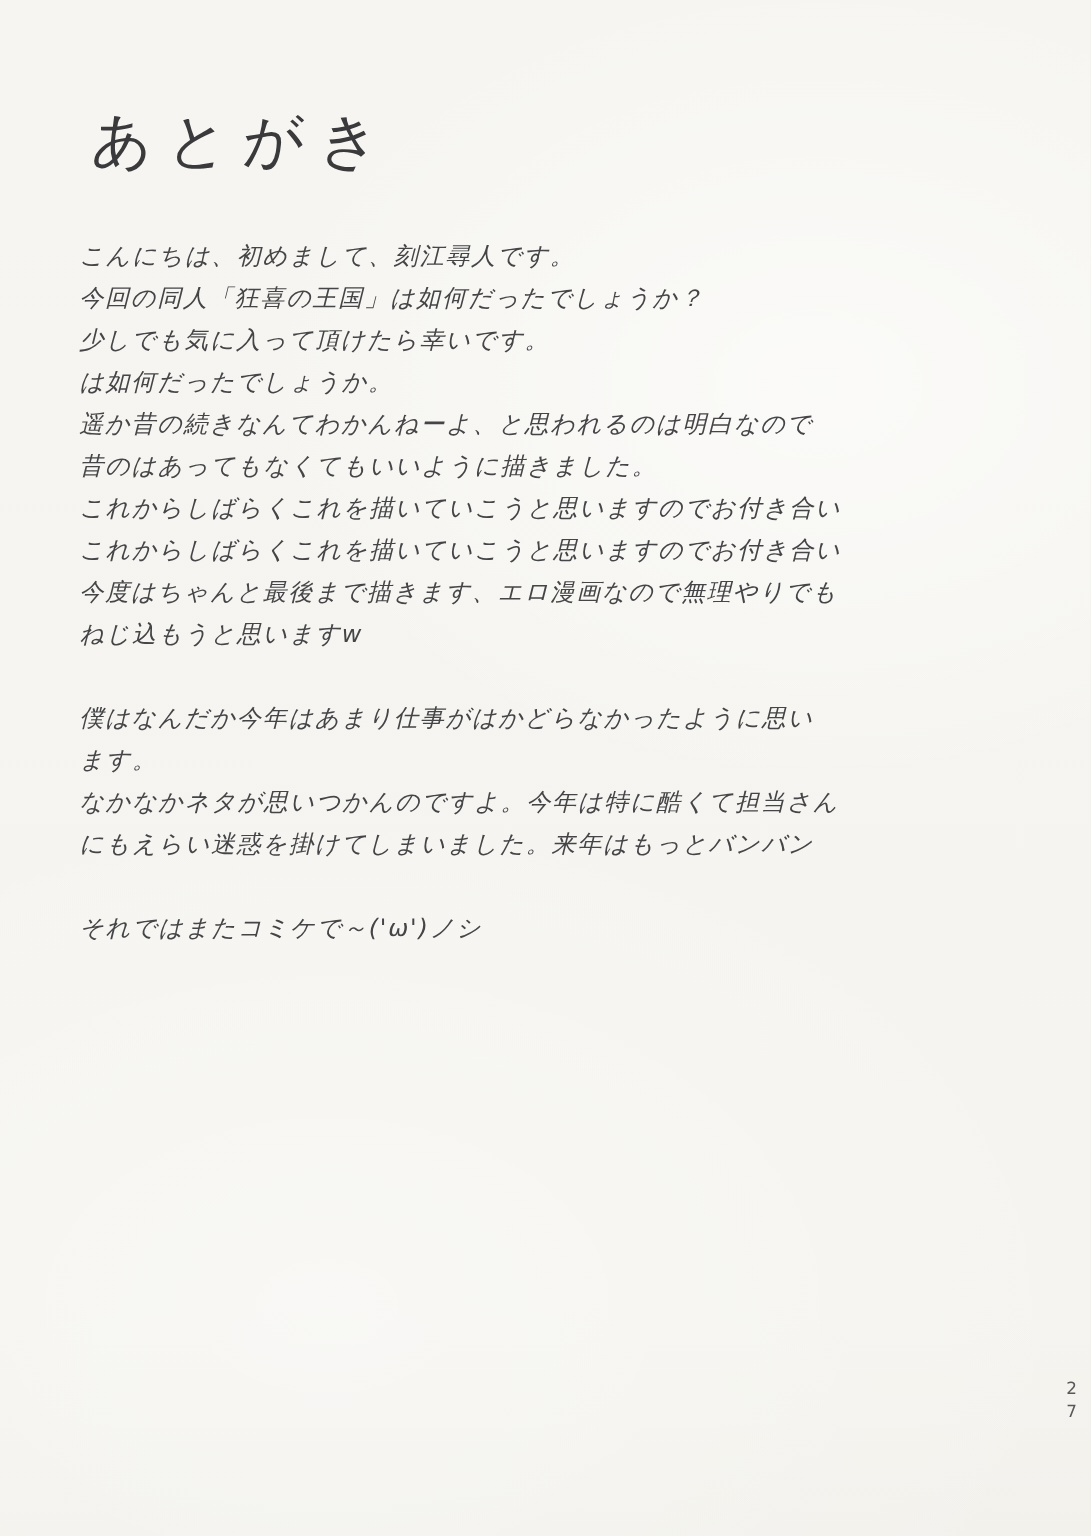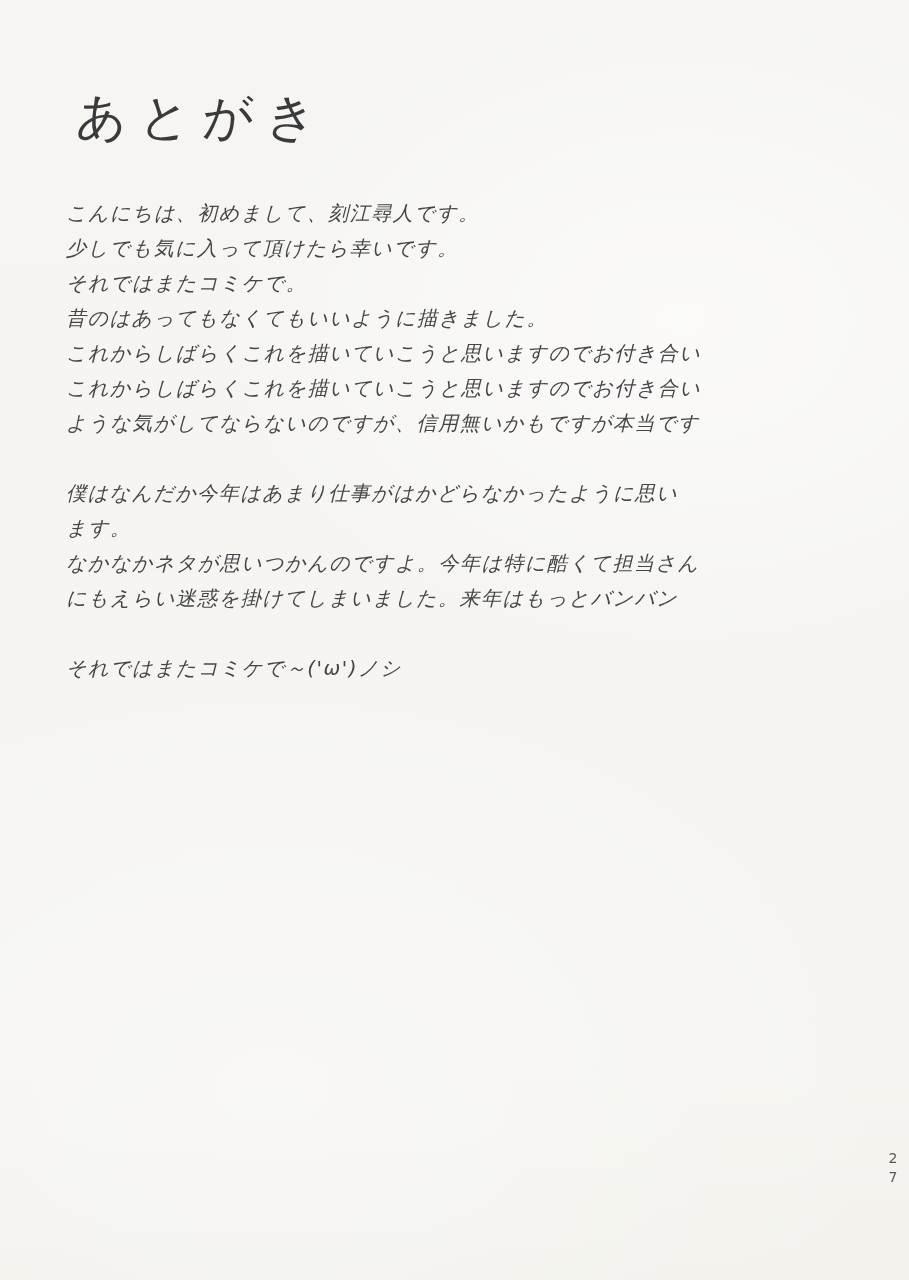--- a/index.html
+++ b/index.html
@@ -67,26 +67,29 @@
 <body>
 
 <div class="page">
 
   <h1 class="title">あとがき</h1>
 
   <div class="content">
 
     <p class="para">
       <span class="line">こんにちは、初めまして、刻江尋人です。</span>
+      <span class="line">今回の同人「狂喜の王国」は如何だったでしょうか？</span>
       <span class="line">少しでも気に入って頂けたら幸いです。</span>
-      <span class="line">それではまたコミケで。</span>
+      <span class="line">は如何だったでしょうか。</span>
+      <span class="line">遥か昔の続きなんてわかんねーよ、と思われるのは明白なので</span>
       <span class="line">昔のはあってもなくてもいいように描きました。</span>
       <span class="line">これからしばらくこれを描いていこうと思いますのでお付き合い</span>
       <span class="line">これからしばらくこれを描いていこうと思いますのでお付き合い</span>
-      <span class="line">ような気がしてならないのですが、信用無いかもですが本当です</span>
+      <span class="line">今度はちゃんと最後まで描きます、エロ漫画なので無理やりでも</span>
+      <span class="line">ねじ込もうと思いますw</span>
     </p>
 
     <p class="para">
       <span class="line">僕はなんだか今年はあまり仕事がはかどらなかったように思い</span>
       <span class="line">ます。</span>
       <span class="line">なかなかネタが思いつかんのですよ。今年は特に酷くて担当さん</span>
       <span class="line">にもえらい迷惑を掛けてしまいました。来年はもっとバンバン</span>
     </p>
 
     <p class="para">

